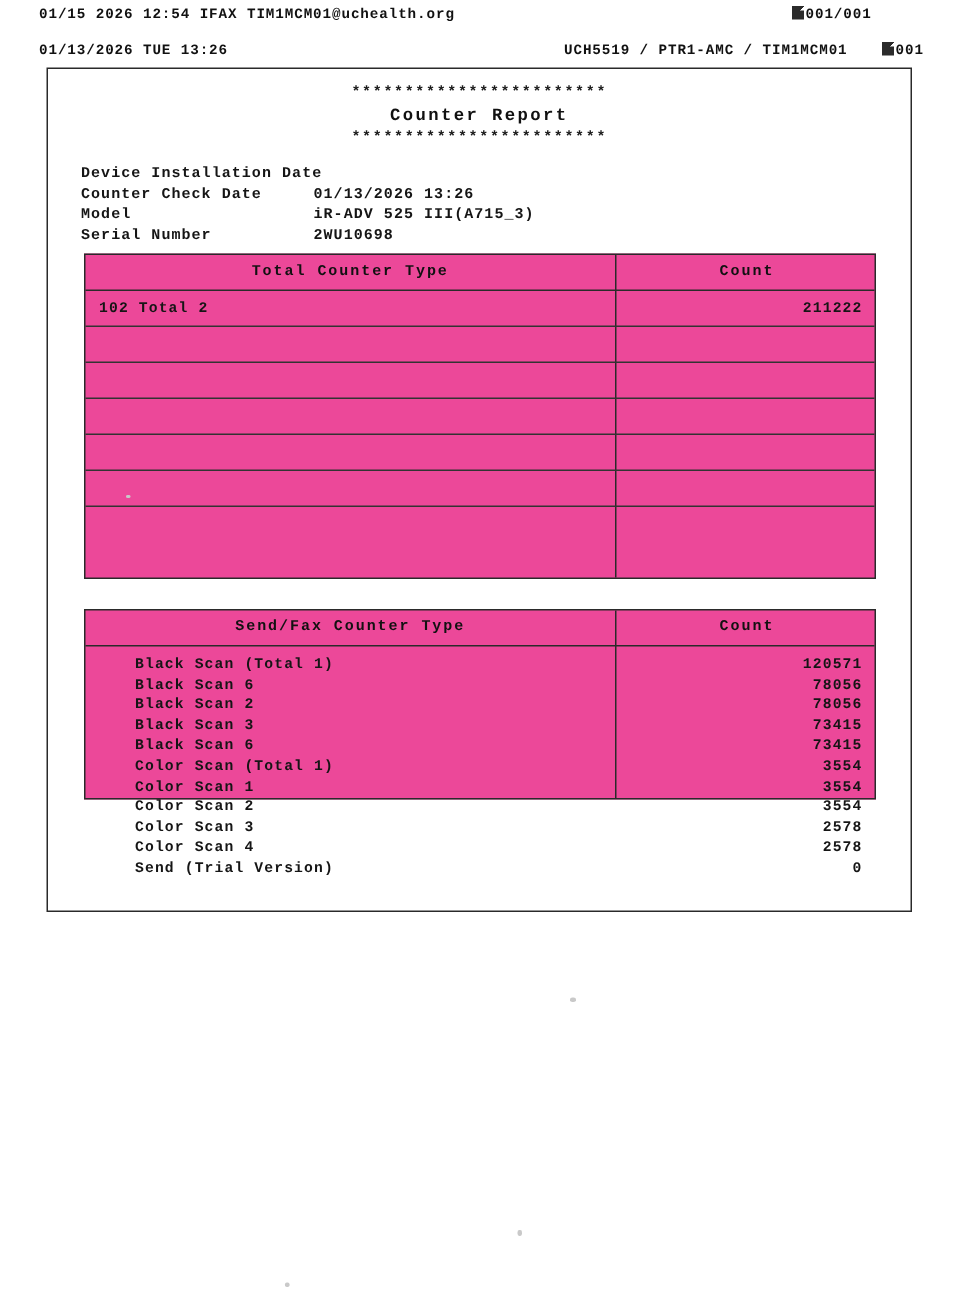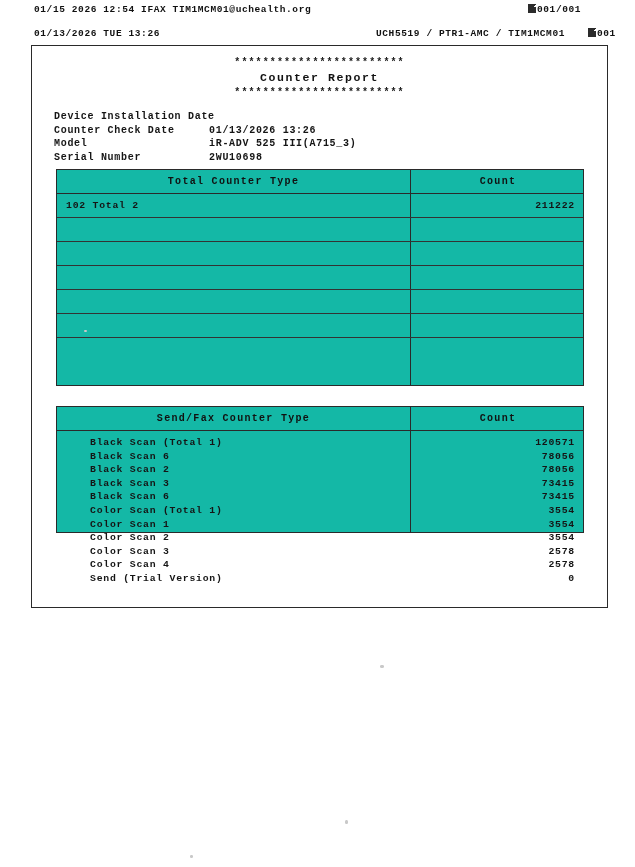--- a/index.html
+++ b/index.html
@@ -24,21 +24,21 @@
     height: 14px;
     font-size: 9.5px;
     letter-spacing: 0.6px;
     font-weight: bold;
     color: #111;
     white-space: nowrap;
   }
   .fax-line-1 { top: 4px; }
   .fax-line-2 { top: 28px; padding-left: 44px; }
 
-  .fax-left  { position: absolute; left: 26px; top: 0; margin-left: 8px; }
+  .fax-left  { position: absolute; left: 26px; top: 0; }
   .fax-mid   { position: absolute; left: 376px; top: 0; }
   .fax-right { position: absolute; top: 0; }
   .fax-line-1 .fax-right { left: 528px; }
   .fax-line-2 .fax-right { left: 588px; }
 
   .page-glyph {
     display: inline-block;
     width: 8px;
     height: 9px;
     vertical-align: -1px;
@@ -108,21 +108,21 @@
   }
   .device-row { display: block; white-space: nowrap; height: 13.6px; }
   .dev-label { display: inline-block; width: 155px; }
   .dev-value { display: inline-block; }
 
   
   .ctr-table {
     position: absolute;
     box-sizing: border-box;
     border: 1.3px solid #2a2a2a;
-    background: #14b8a6;
+    background: #ec4899;
   }
   .table-total { left: 24px; top: 123px;  width: 528px; height: 217px; }
   .table-send  { left: 24px; top: 360px;  width: 528px; height: 127px; }
 
   .thead {
     position: relative;
     height: 24px;
     border-bottom: 1.3px solid #2a2a2a;
     box-sizing: border-box;
   }

